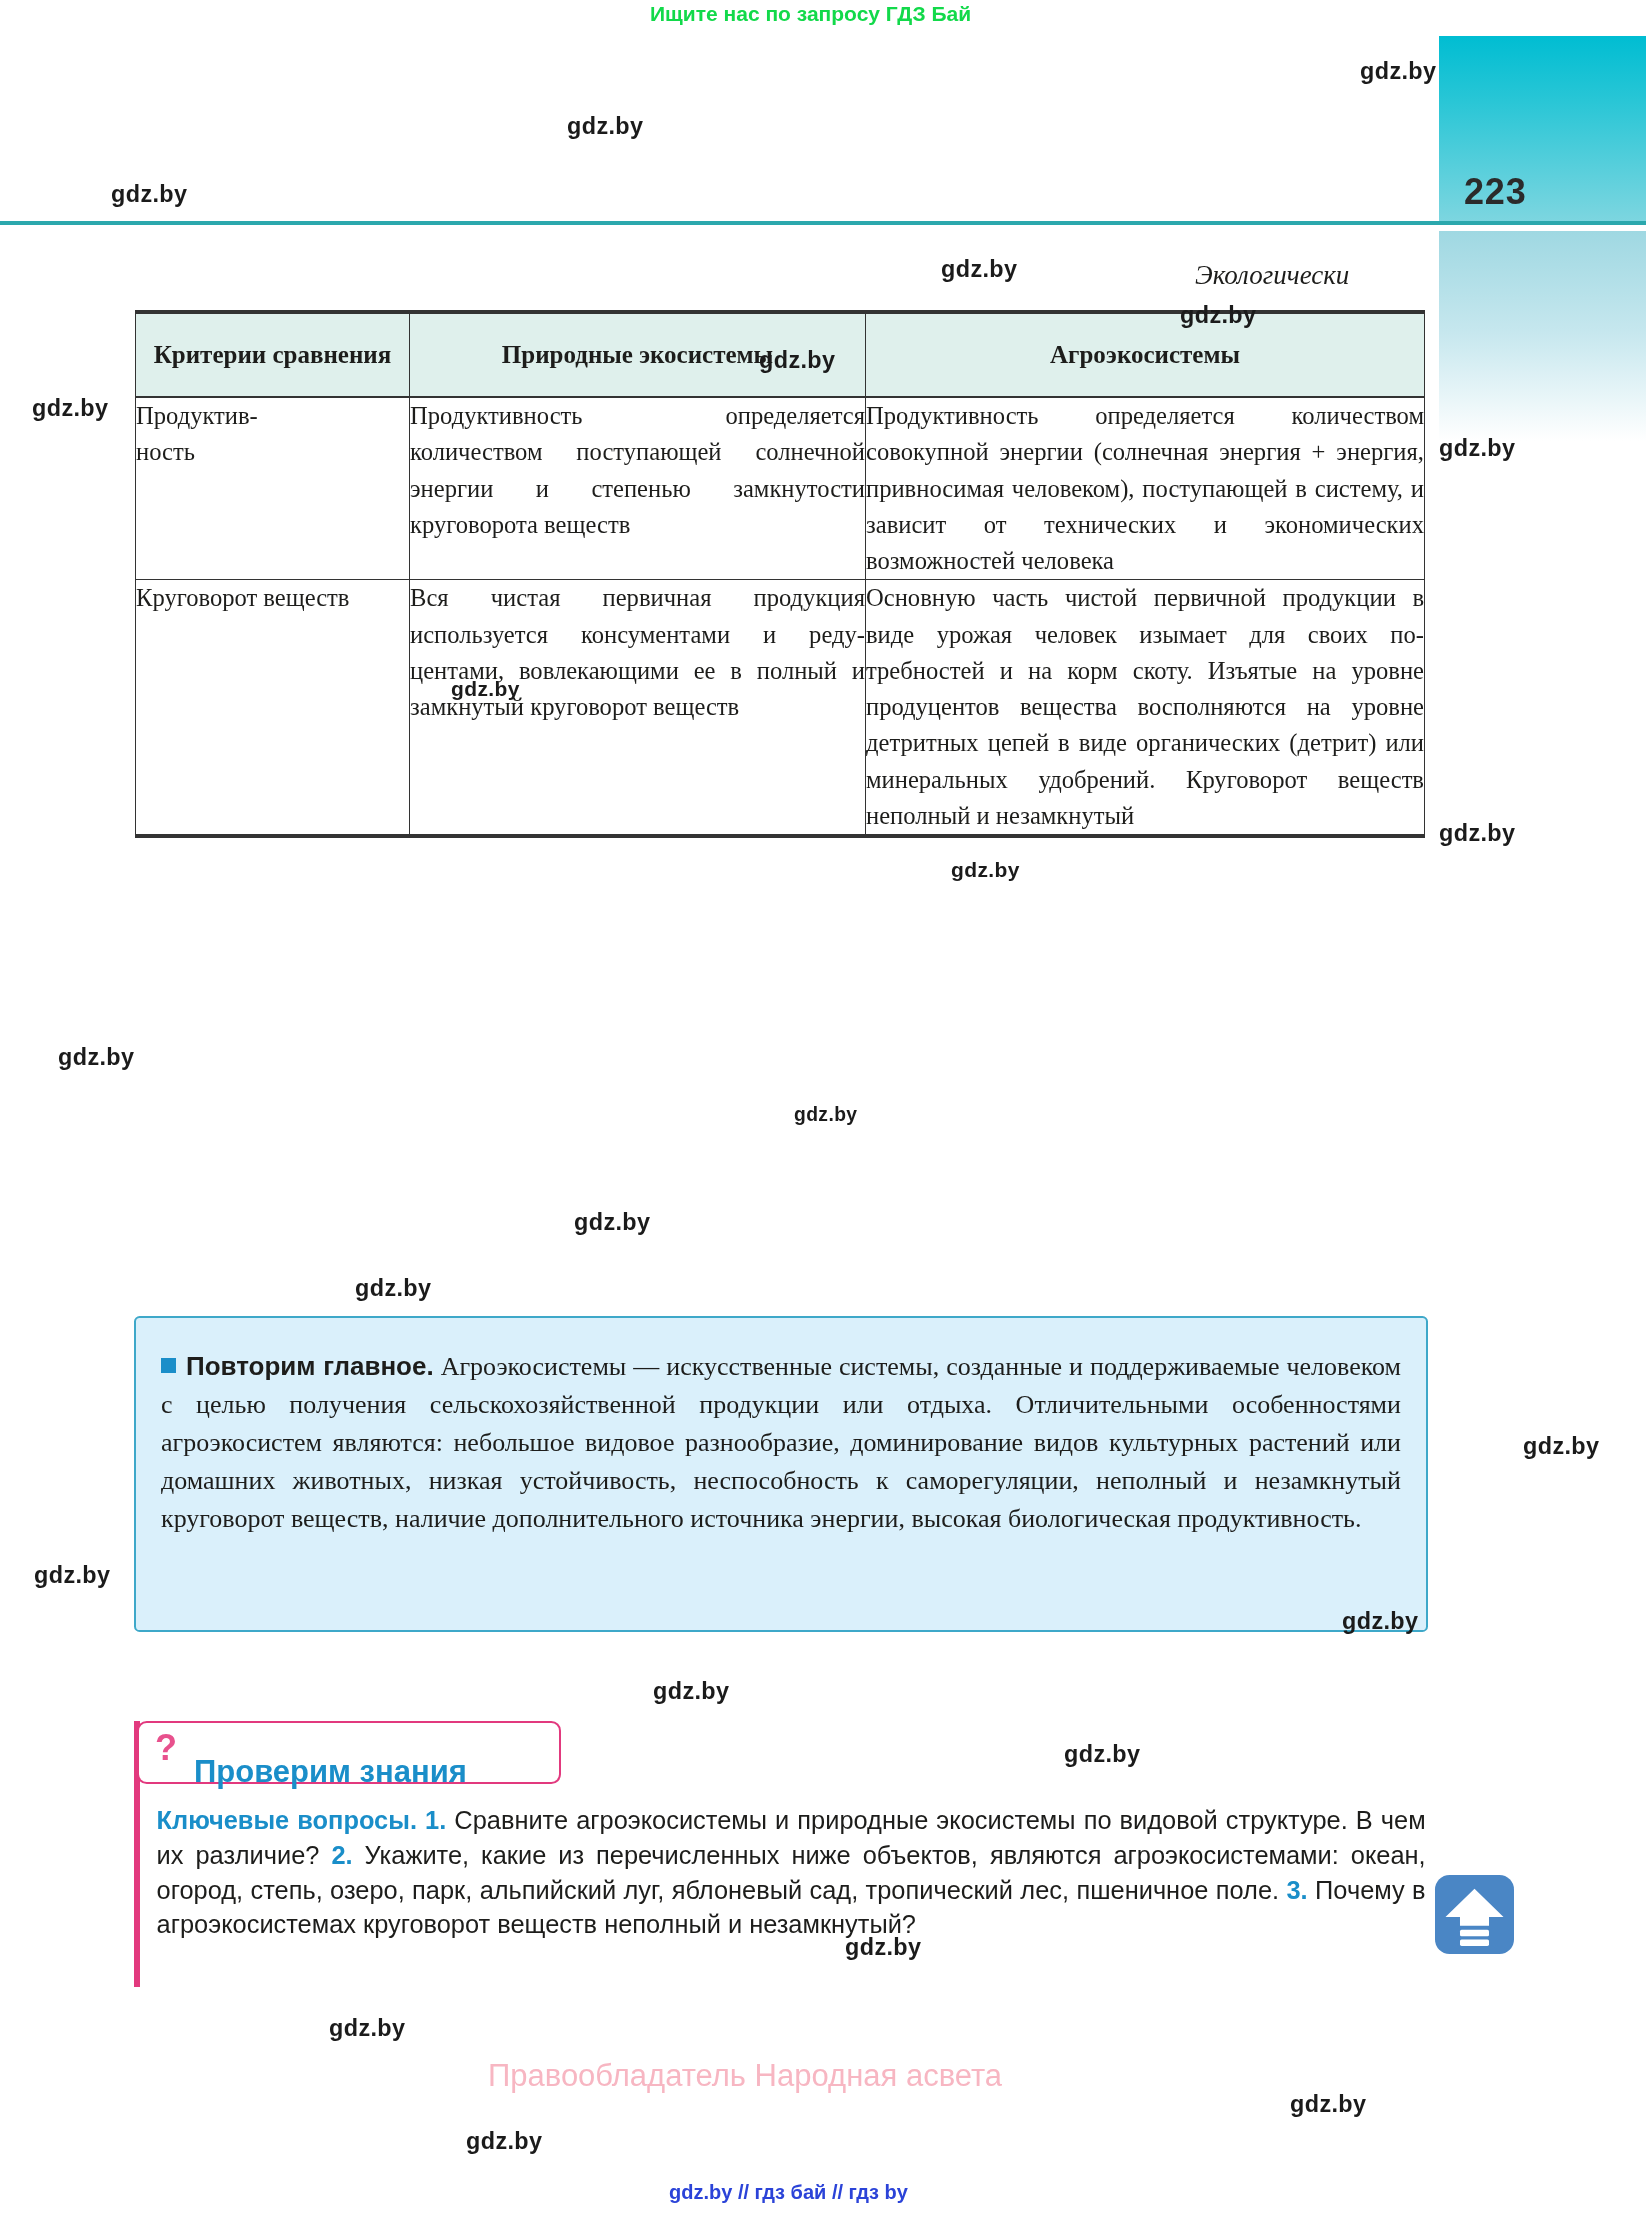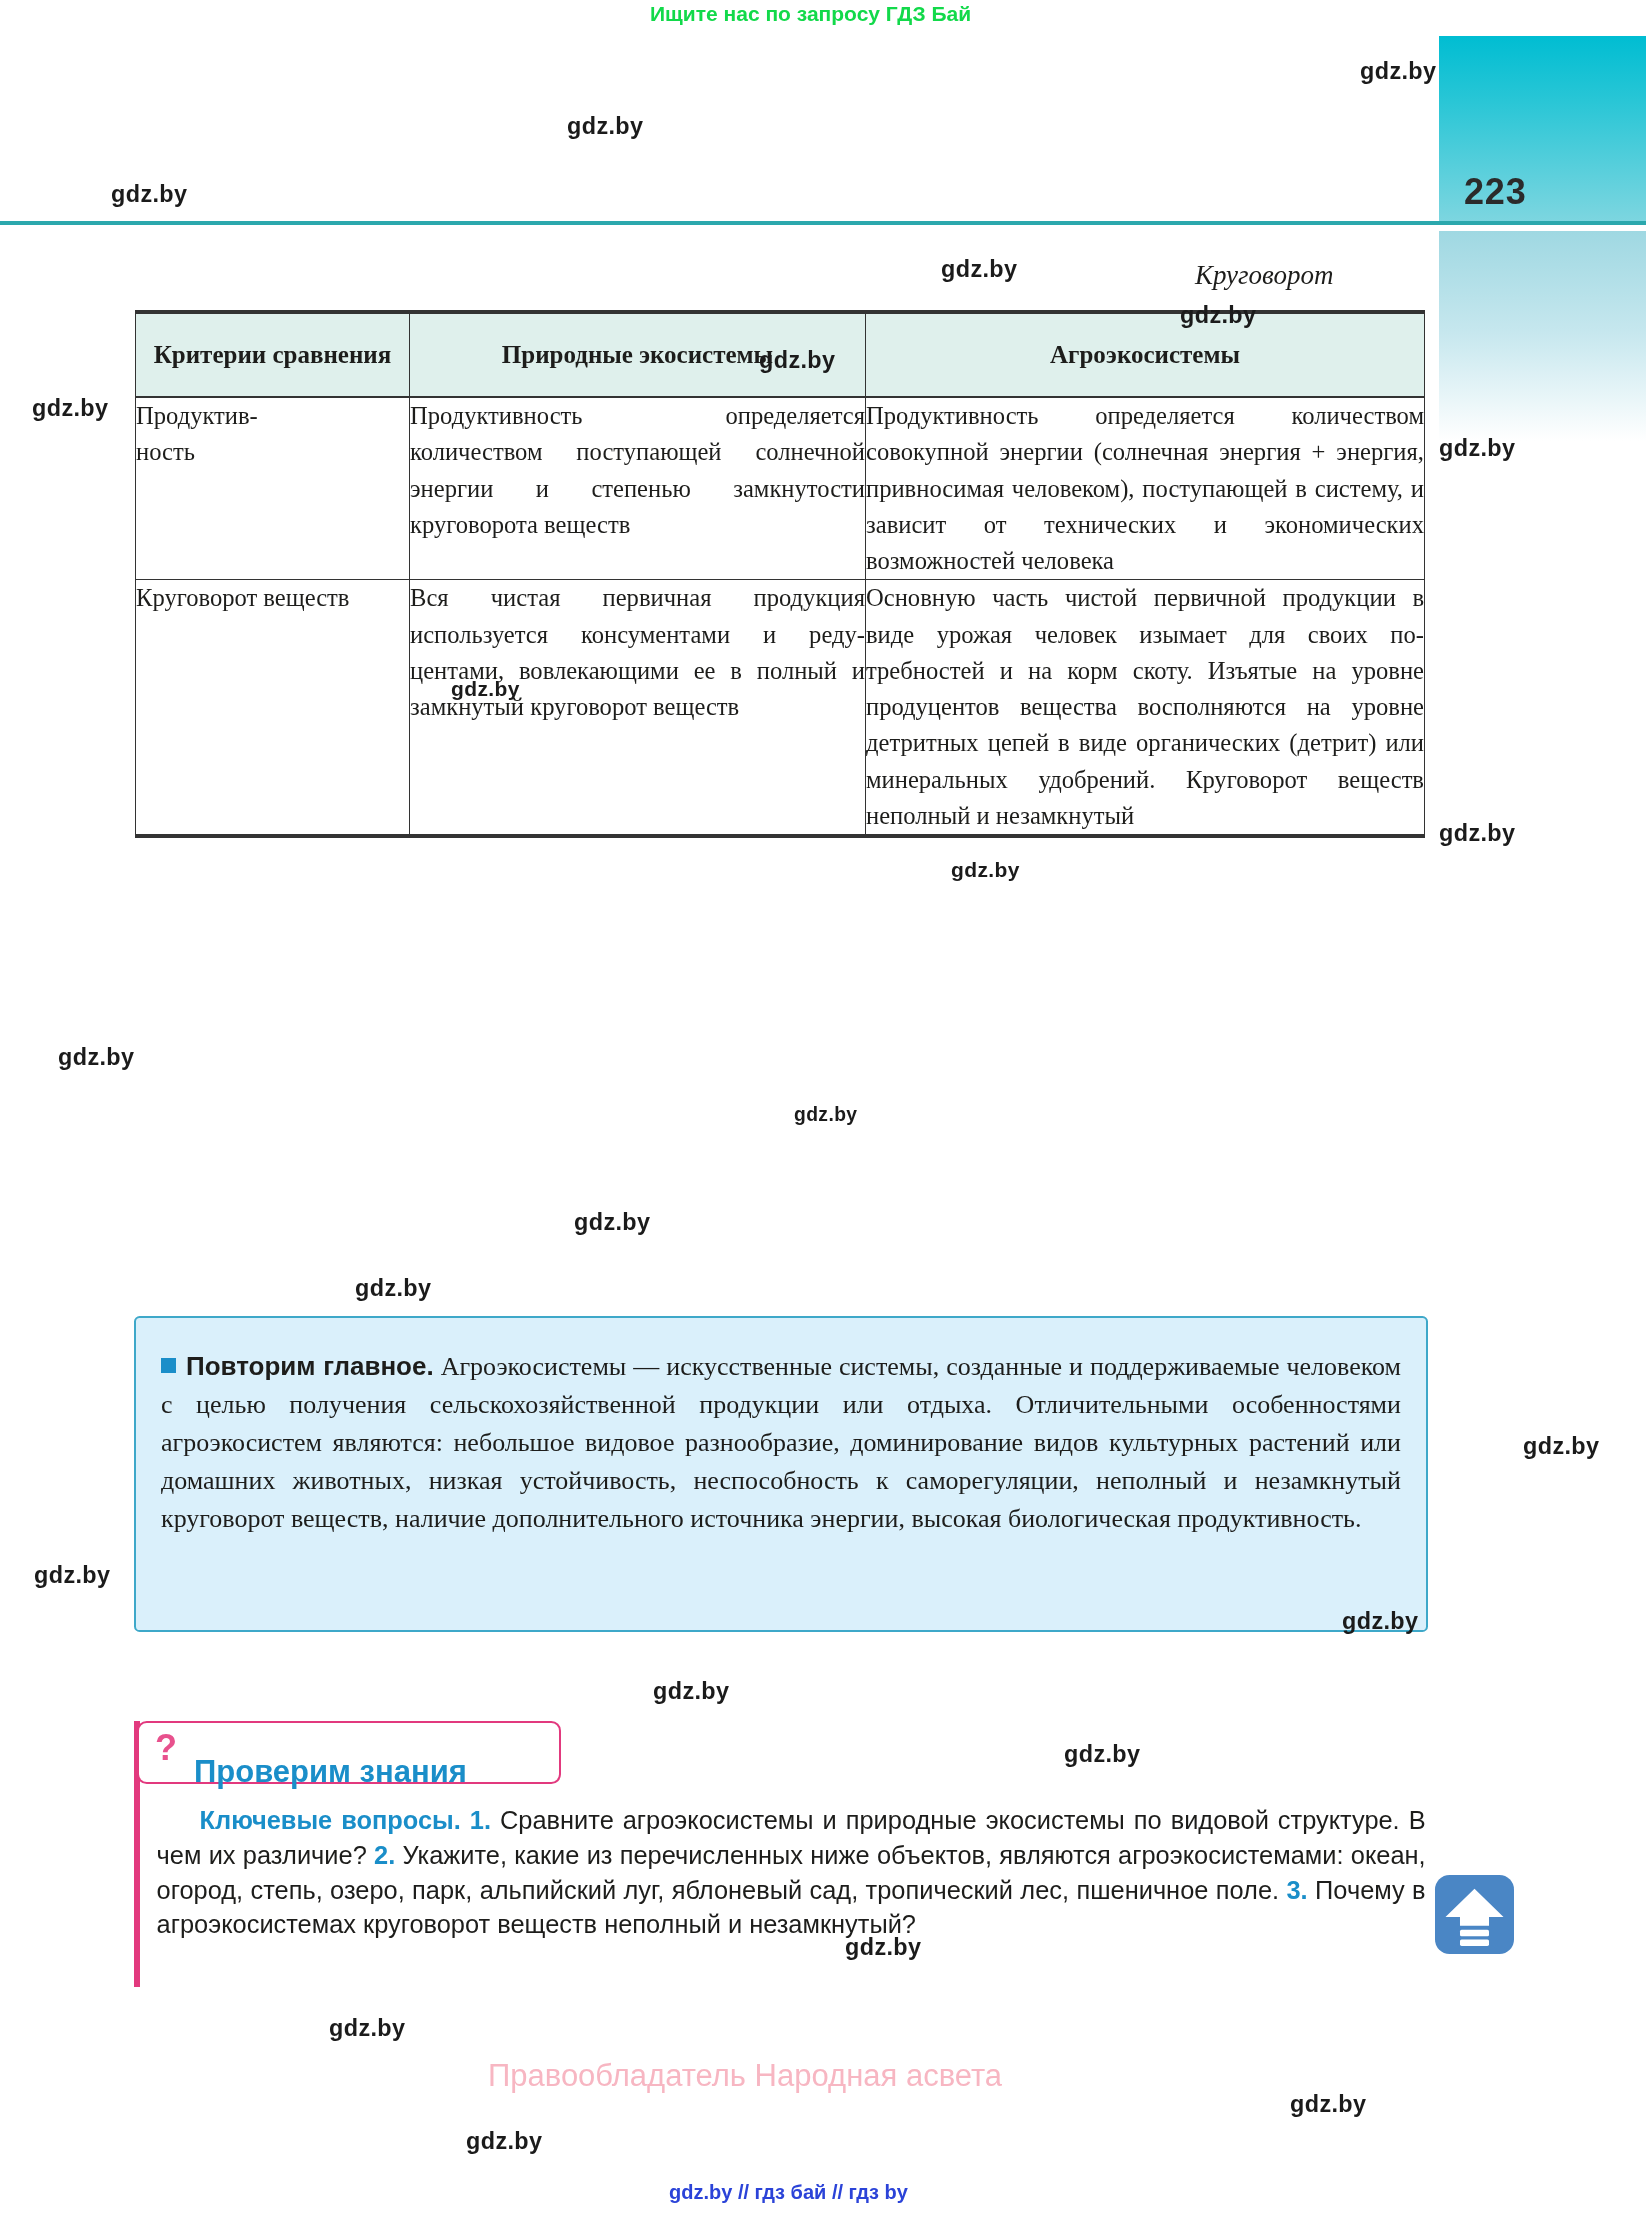--- a/index.html
+++ b/index.html
@@ -195,21 +195,21 @@
     position:absolute;
     left:22.6px; top:82px;
     width:1269px;
     font-family:"Liberation Sans", sans-serif;
     font-size:25.4px;
     line-height:1.37;
     color:#1d1d1b;
     text-align:justify;
     text-align-last:left;
   }
-  #questionsBlock .kq { color:#1a8ec9; font-weight:bold;margin-left:43px; }
+  #questionsBlock .kq { color:#1a8ec9; font-weight:bold; }
   #questionsBlock .num { color:#1a8ec9; font-weight:bold; }
 
   
   #upBtn {
     position:absolute;
     left:1435px; top:1875px;
     width:79px; height:79px;
     background:#4a86c5;
     border-radius:14.5px;
   }
@@ -240,21 +240,21 @@
 
 <div class="wm-green" id="topBanner" style="left:650px; top:2.4px; font-size:21px;">Ищите нас по запросу ГДЗ Бай</div>
 
 <div id="pageHeader">
   <div id="pageNumTab"></div>
   <div id="pageNum">223</div>
   <div id="headerRule"></div>
 </div>
 <div id="sideTab"></div>
 
-<div id="contLabel">Круговорот</div>
+<div id="contLabel">Экологически</div>
 
 <table id="cmpTable">
   <colgroup>
       <col class="c1">
       <col class="c2">
       <col class="c3">
     </colgroup>
   <thead>
     <tr>
       <th>Критерии сравнения</th>

